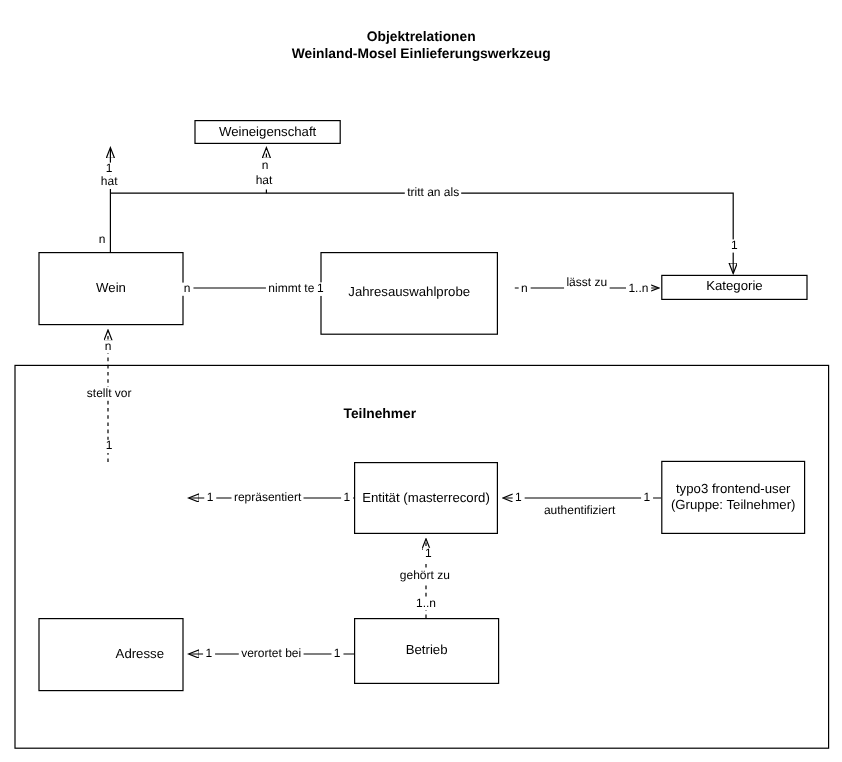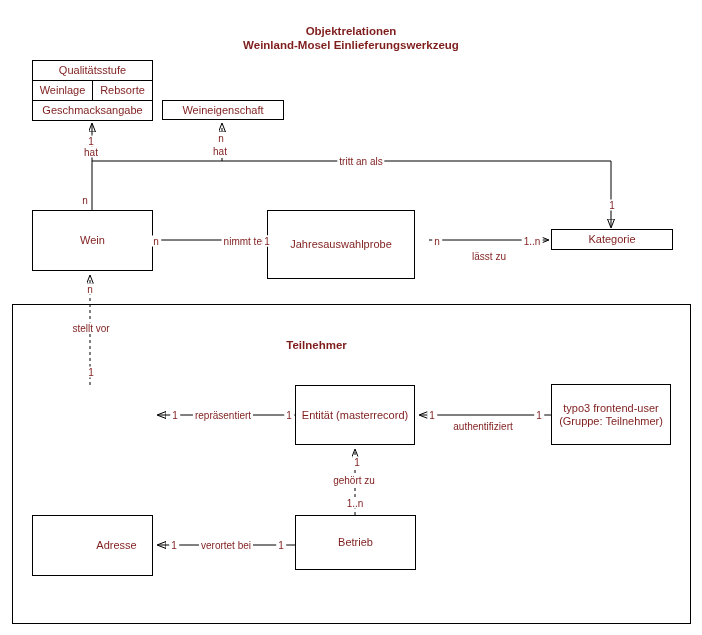--- a/index.html
+++ b/index.html
@@ -1,21 +1,21 @@
 <!DOCTYPE html>
 <html><head>
 <meta charset="utf-8">
 <style>
   html,body{margin:0;padding:0;background:#ffffff;}
   #canvas{
     position:relative;
     width:702px;height:635px;
     background:#ffffff;
     font-family:"Liberation Sans","DejaVu Sans",sans-serif;
-    color:#7f1d1d;
+    color:#000000;
     overflow:hidden;
   }
   #edges{position:absolute;left:0;top:0;width:702px;height:635px;}
   #edges path{fill:none;stroke:#000;stroke-width:1;}
   #edges path.dashed{stroke-dasharray:3,3;}
 
   .box{
     position:absolute;
     box-sizing:border-box;
     border:1px solid #000;
@@ -84,28 +84,20 @@
   </svg>
 
   <div class="title">
     <div>Objektrelationen</div>
     <div>Weinland-Mosel Einlieferungswerkzeug</div>
   </div>
 
   <div class="container-box" style="left:12px;top:304px;width:679px;height:320px;"></div>
   <div class="group-title">Teilnehmer</div>
 
-  <div class="stack" style="left:32px;top:60px;width:121px;">
-    <div class="row">Qualitätsstufe</div>
-    <div class="row mid">
-      <div class="cell first">Weinlage</div>
-      <div class="cell">Rebsorte</div>
-    </div>
-    <div class="row">Geschmacksangabe</div>
-  </div>
 
   <div class="box" style="left:162px;top:100px;width:122px;height:20px;">
     <span>Weineigenschaft</span>
   </div>
 
   <div class="box" style="left:32px;top:210px;width:121px;height:61px;">
     <span>Wein</span>
   </div>
 
   <div class="box" style="left:267px;top:210px;width:148px;height:69px;">
@@ -142,21 +134,21 @@
   <span class="elabel" style="left:220px;top:151px;">hat</span>
 
   <span class="elabel" style="left:361px;top:161px;">tritt an als</span>
   <span class="mlabel" style="left:612px;top:205px;">1</span>
 
   <span class="mlabel" style="left:156px;top:241px;">n</span>
   <span class="elabel" style="left:217px;top:241px;margin-left:28px;">nimmt teil</span>
   <span class="mlabel" style="left:267px;top:241px;">1</span>
 
   <span class="mlabel" style="left:437px;top:241px;">n</span>
-  <span class="elabel" style="left:489px;top:256px;">lässt zu</span>
+  <span class="elabel" style="left:489px;top:236px;">lässt zu</span>
   <span class="mlabel" style="left:532px;top:241px;">1..n</span>
 
   <span class="mlabel" style="left:90px;top:289px;">n</span>
   <span class="elabel" style="left:91px;top:328px;">stellt vor</span>
   <span class="mlabel" style="left:91px;top:372px;">1</span>
 
   <span class="mlabel" style="left:175px;top:415px;">1</span>
   <span class="elabel" style="left:223px;top:415px;">repräsentiert</span>
   <span class="mlabel" style="left:289px;top:415px;">1</span>
 

